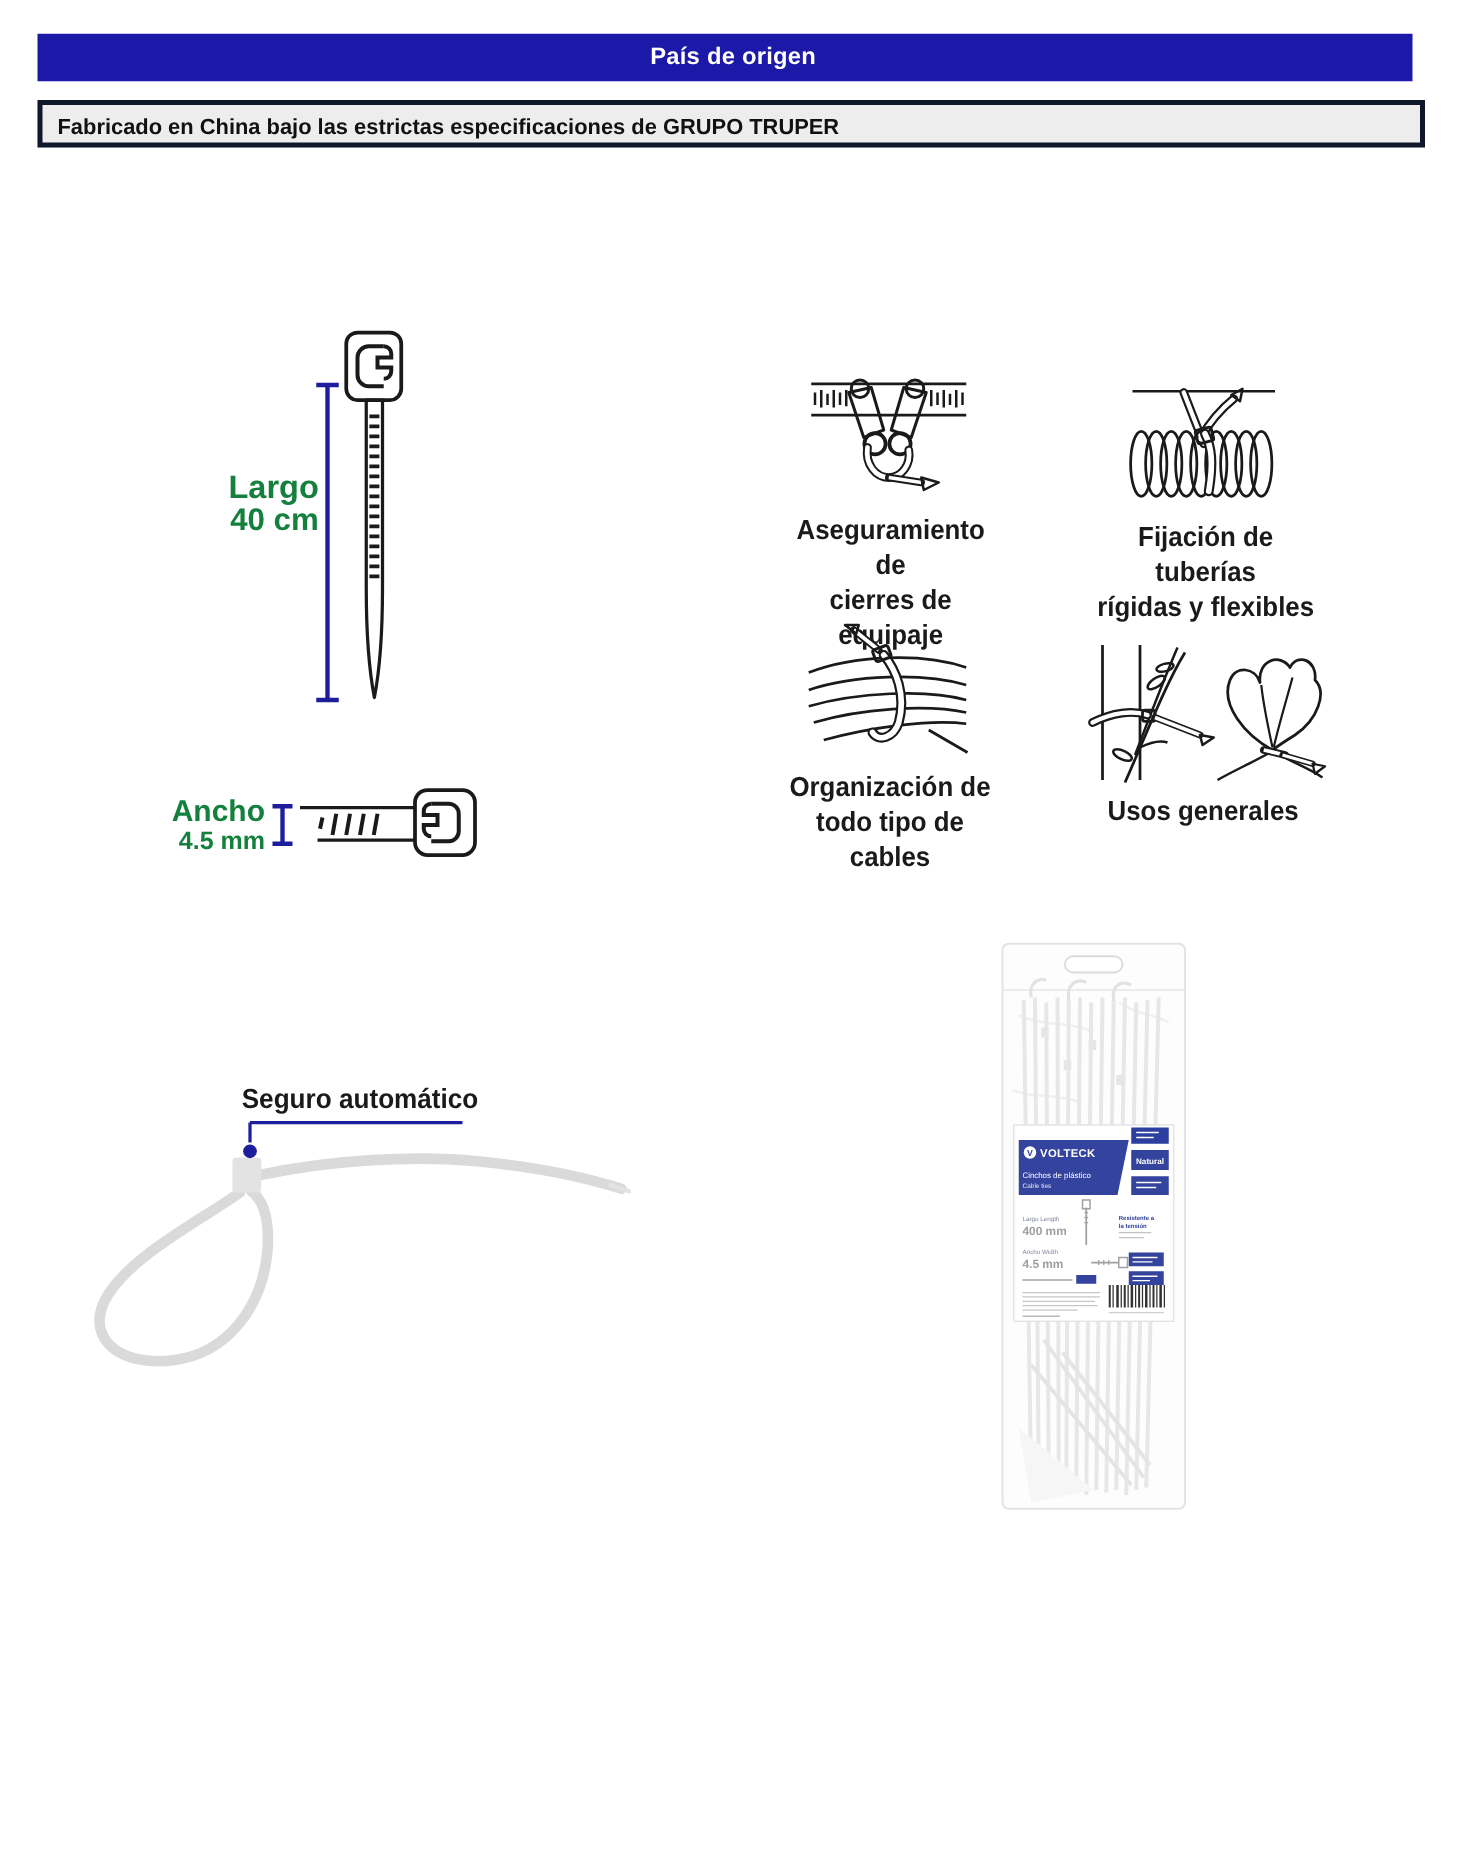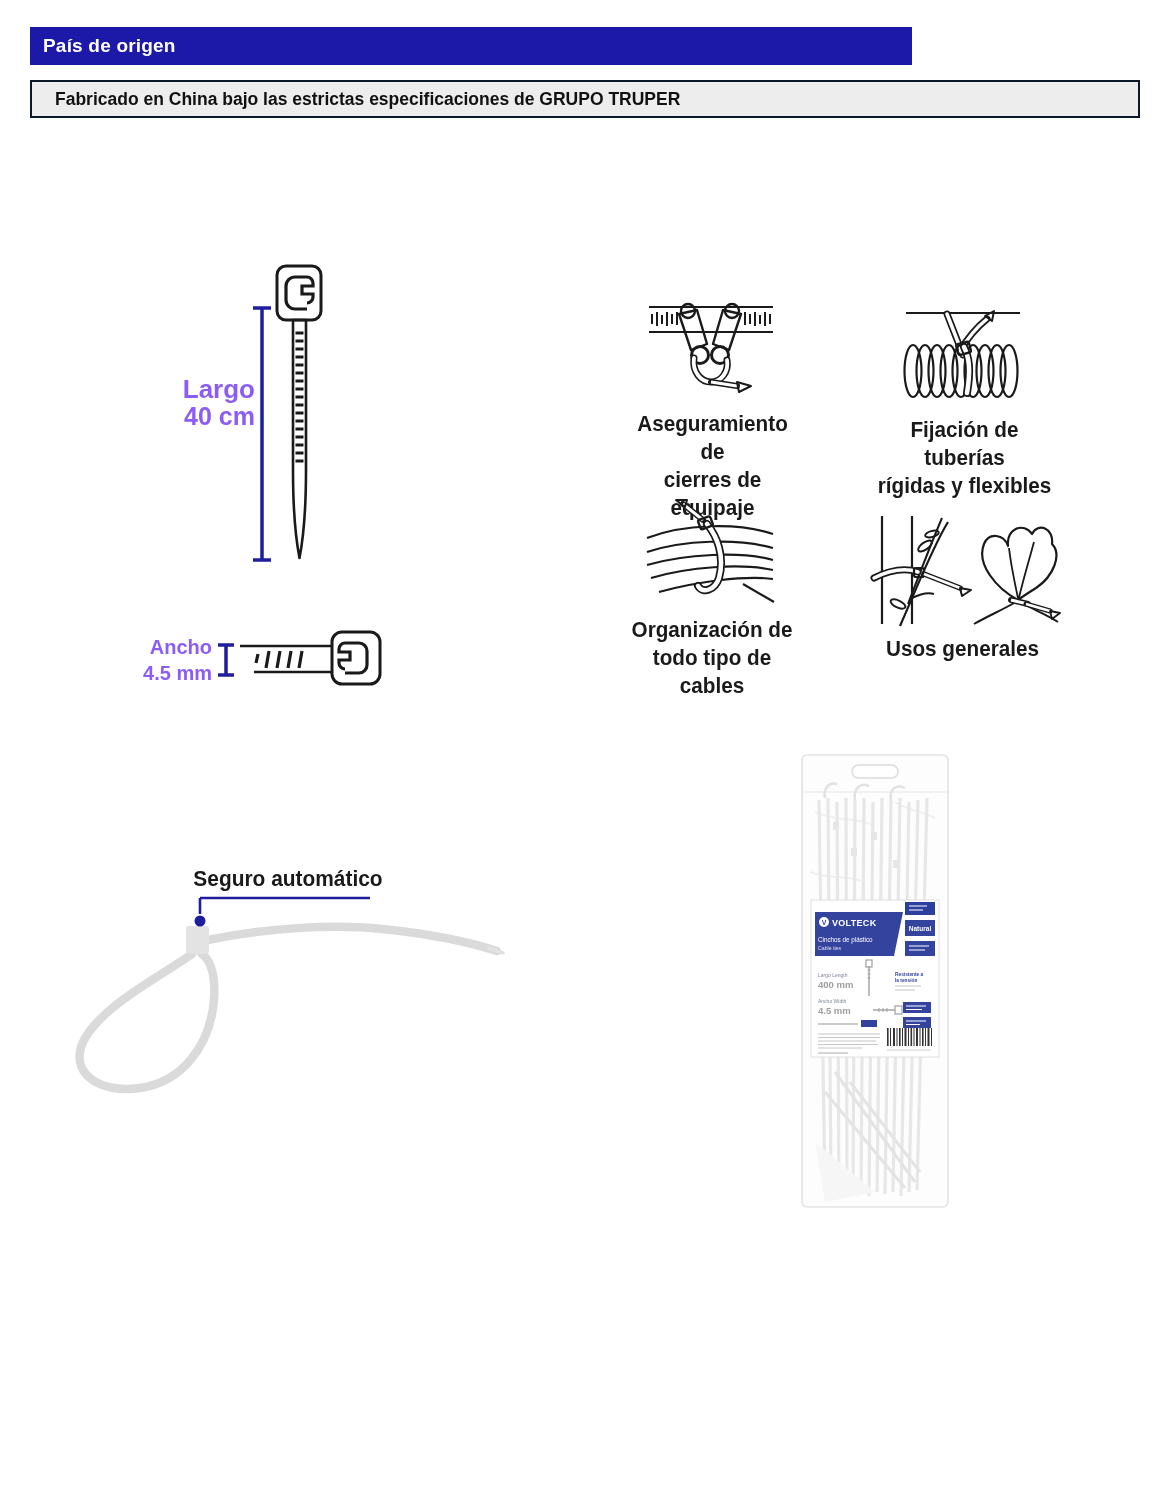--- a/index.html
+++ b/index.html
@@ -1,26 +1,26 @@
 <!DOCTYPE html>
 <html><head>
 <meta charset="utf-8">
 <style>
   html,body{margin:0;padding:0;background:#fff;}
   #page{position:relative;width:1170px;height:1500px;background:#ffffff;
         font-family:"Liberation Sans",sans-serif;overflow:hidden;}
-  .bar{position:absolute;left:30px;width:882px;height:38px;background:#1c18a8;
+  .bar{position:absolute;left:30px;width:1100px;height:38px;background:#1c18a8;
        color:#ffffff;font-weight:bold;font-size:19px;line-height:38px;
-       padding-left:13px;box-sizing:border-box;letter-spacing:.2px;}
+       padding-left:13px;box-sizing:border-box;letter-spacing:.2px;text-align:center;}
   .graybar{position:absolute;left:30px;top:80px;width:1110px;height:38px;
-       background:#ededed;border:2px solid #0f172a;box-sizing:border-box;
-       color:#111;font-weight:bold;font-size:17.5px;line-height:35px;padding-left:23px;}
+       background:#ededed;border:4px solid #0f172a;box-sizing:border-box;
+       color:#111;font-weight:bold;font-size:17.5px;line-height:35px;padding-left:12px;}
   .caption{position:absolute;text-align:center;font-weight:bold;color:#1a1a1a;
        font-size:22px;line-height:28px;transform:scaleX(.94);transform-origin:center;}
-  .dimlabel{position:absolute;text-align:right;font-weight:bold;color:#8b5cf6;}
+  .dimlabel{position:absolute;text-align:right;font-weight:bold;color:#15803d;}
   .fig{position:absolute;}
   svg{display:block;}
   .lnblue{stroke:#1e1e9c;stroke-width:3.5;fill:none;}
   .ink{stroke:#1a1a1a;fill:none;}
 </style>
 </head>
 <body>
 
 <div id="page">
 
@@ -44,21 +44,21 @@
   <div class="dimlabel" style="left:135px;top:402px;width:120px;font-size:25px">40 cm</div>
 
   <svg class="fig" style="left:140px;top:618px" width="260" height="86" viewBox="0 0 260 86">
     <path class="lnblue" d="M86,27 V57 M78,27 H94 M78,57 H94"></path>
     <path class="ink" stroke-width="2.6" d="M100,28 H192 M114,54 H192"></path>
     <path class="ink" stroke-width="3.2" d="M118,36 l-2,9 M129,33 l-3,17 M140,33 l-3,17 M151,33 l-3,17 M162,33 l-3,17"></path>
     <rect x="192" y="14" width="48" height="52" rx="10" fill="#fff" class="ink" stroke-width="3"></rect>
     <path class="ink" stroke-width="3.2" d="M205,25 h14 a8,8 0 0 1 8,8 v14 a8,8 0 0 1 -8,8 h-14"></path>
     <path class="ink" stroke-width="3.2" d="M205,25 a6,6 0 0 0 -6,6 v3 h11 v8 h-11 v3 a6,6 0 0 0 6,6"></path>
   </svg>
-  <div class="dimlabel" style="left:110px;top:636px;width:102px;font-size:20px">Ancho</div>
+  <div class="dimlabel" style="left:110px;top:636px;width:102px;font-size:24px">Ancho</div>
   <div class="dimlabel" style="left:110px;top:662px;width:102px;font-size:20px">4.5 mm</div>
 
   <svg class="fig" style="left:645px;top:298px" width="132" height="100" viewBox="0 0 132 100">
     <path class="ink" stroke-width="2.2" d="M4,9 H128 M4,34 H128"></path>
     <path class="ink" stroke-width="2" d="M7,16 v10 M12,14 v14 M17,17 v9 M22,14 v14 M27,16 v10 M32,14 v13 M100,14 v13 M105,16 v10 M110,14 v14 M115,17 v9 M120,14 v14 M125,16 v10"></path>
     <path d="M34,16 L52,12 L62,46 L46,52 Z" fill="#fff" class="ink" stroke-width="2.4" stroke-linejoin="round"></path>
     <circle cx="43" cy="13" r="7" fill="#fff" class="ink" stroke-width="2.4"></circle>
     <path d="M96,16 L78,12 L68,46 L84,52 Z" fill="#fff" class="ink" stroke-width="2.4" stroke-linejoin="round"></path>
     <circle cx="87" cy="13" r="7" fill="#fff" class="ink" stroke-width="2.4"></circle>
     <circle cx="55" cy="57" r="8.5" fill="#fff" class="ink" stroke-width="3"></circle>

